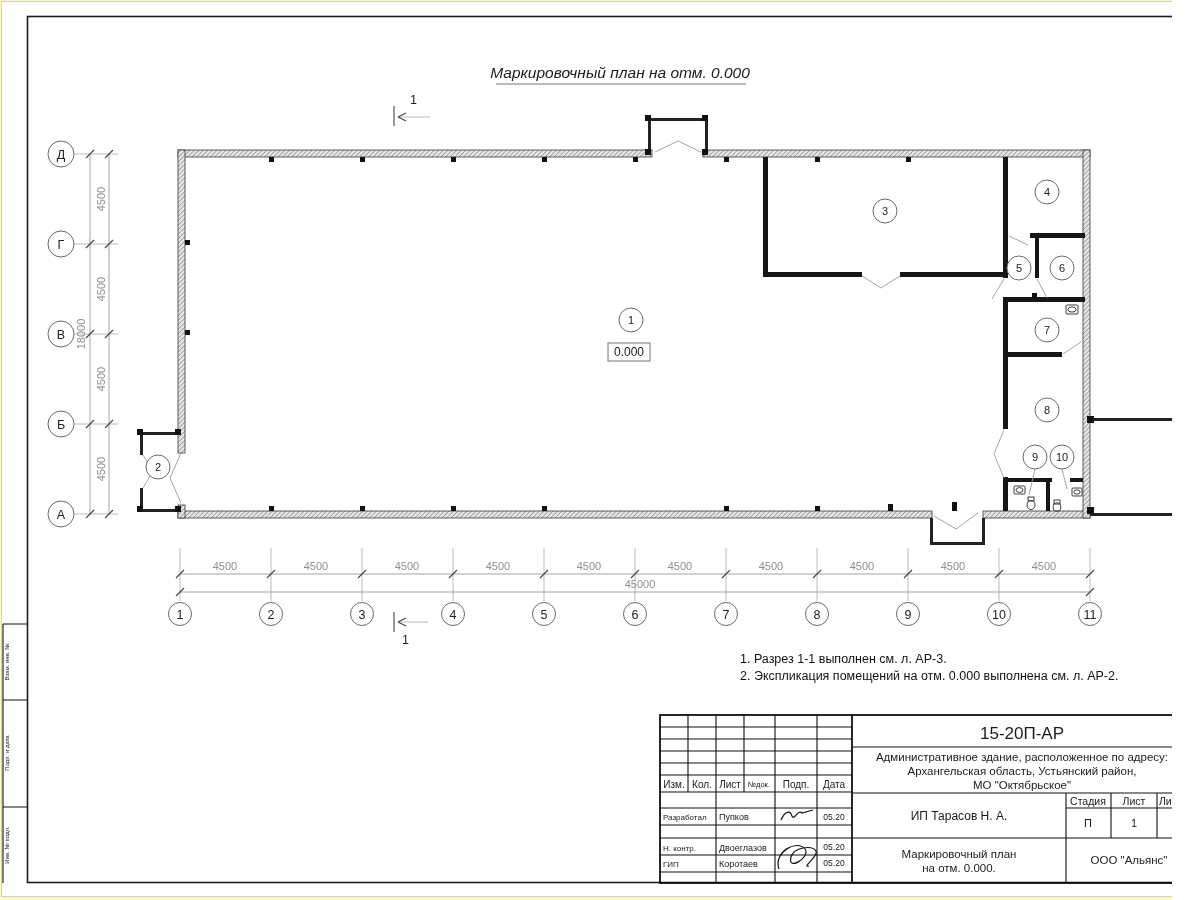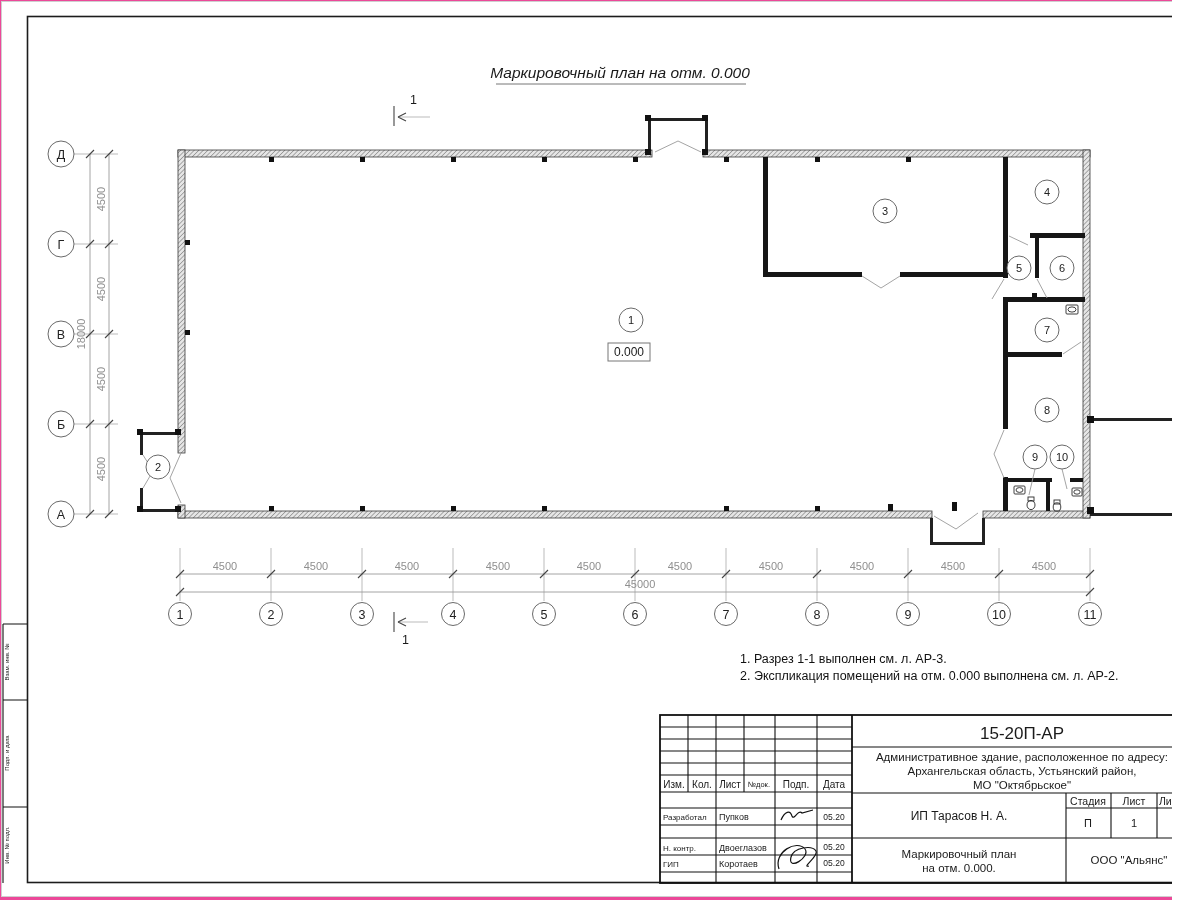--- a/index.html
+++ b/index.html
@@ -1,16 +1,16 @@
 <!DOCTYPE html>
 <html><head>
 <meta charset="utf-8">
 <style>
   html,body{margin:0;padding:0;background:#fff;}
-  #sheet{position:relative;width:1172px;height:900px;background:#ec4899;overflow:hidden;}
+  #sheet{position:relative;width:1172px;height:900px;background:#fef9c3;overflow:hidden;}
   svg{position:absolute;left:0;top:0;}
   text{font-family:"Liberation Sans","DejaVu Sans",sans-serif;fill:#1a1a1a;}
   .thin{stroke:#9a9a9a;stroke-width:0.9;fill:none;}
   .axline{stroke:#aaa;stroke-width:0.8;fill:none;}
   .tick{stroke:#444;stroke-width:1.1;}
   .wallx{fill:url(#hatch);stroke:#3a3a3a;stroke-width:0.8;}
   .wallp{fill:#161616;stroke:none;}
   .wallt{fill:#222;stroke:none;}
   .door{stroke:#9a9a9a;stroke-width:0.9;fill:none;}
   .circ{fill:#fff;stroke:#6a6a6a;stroke-width:1;}

